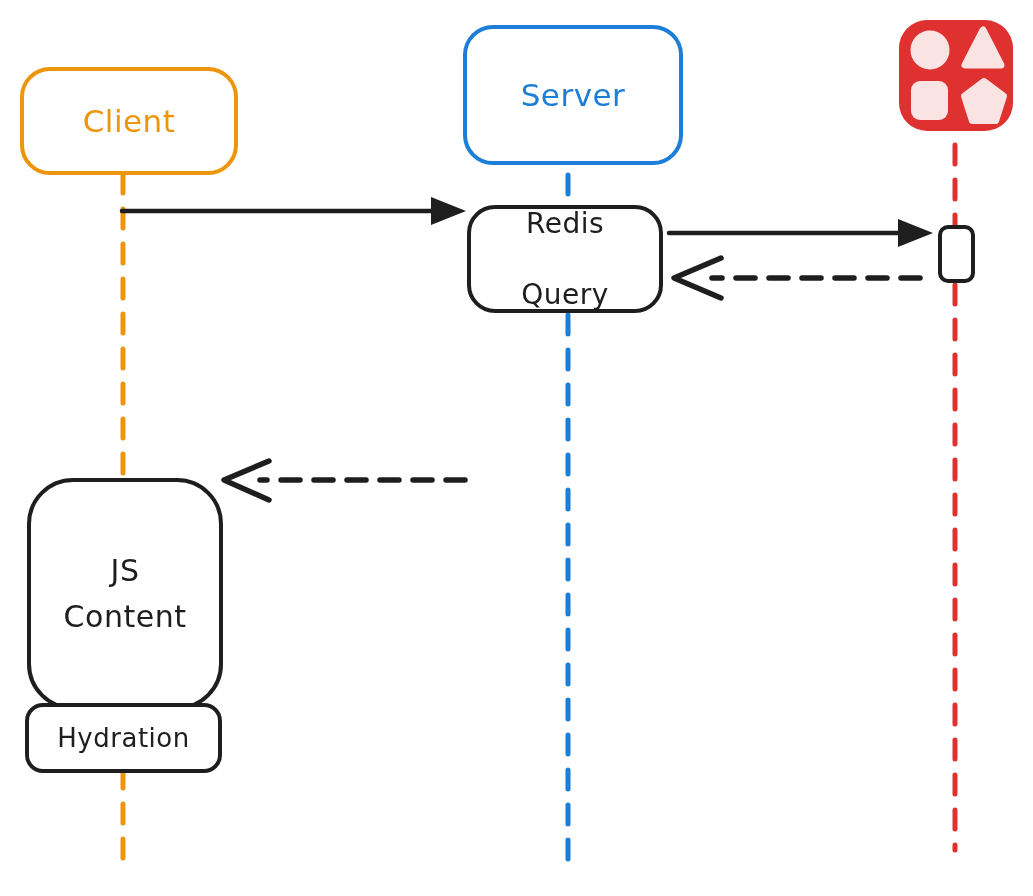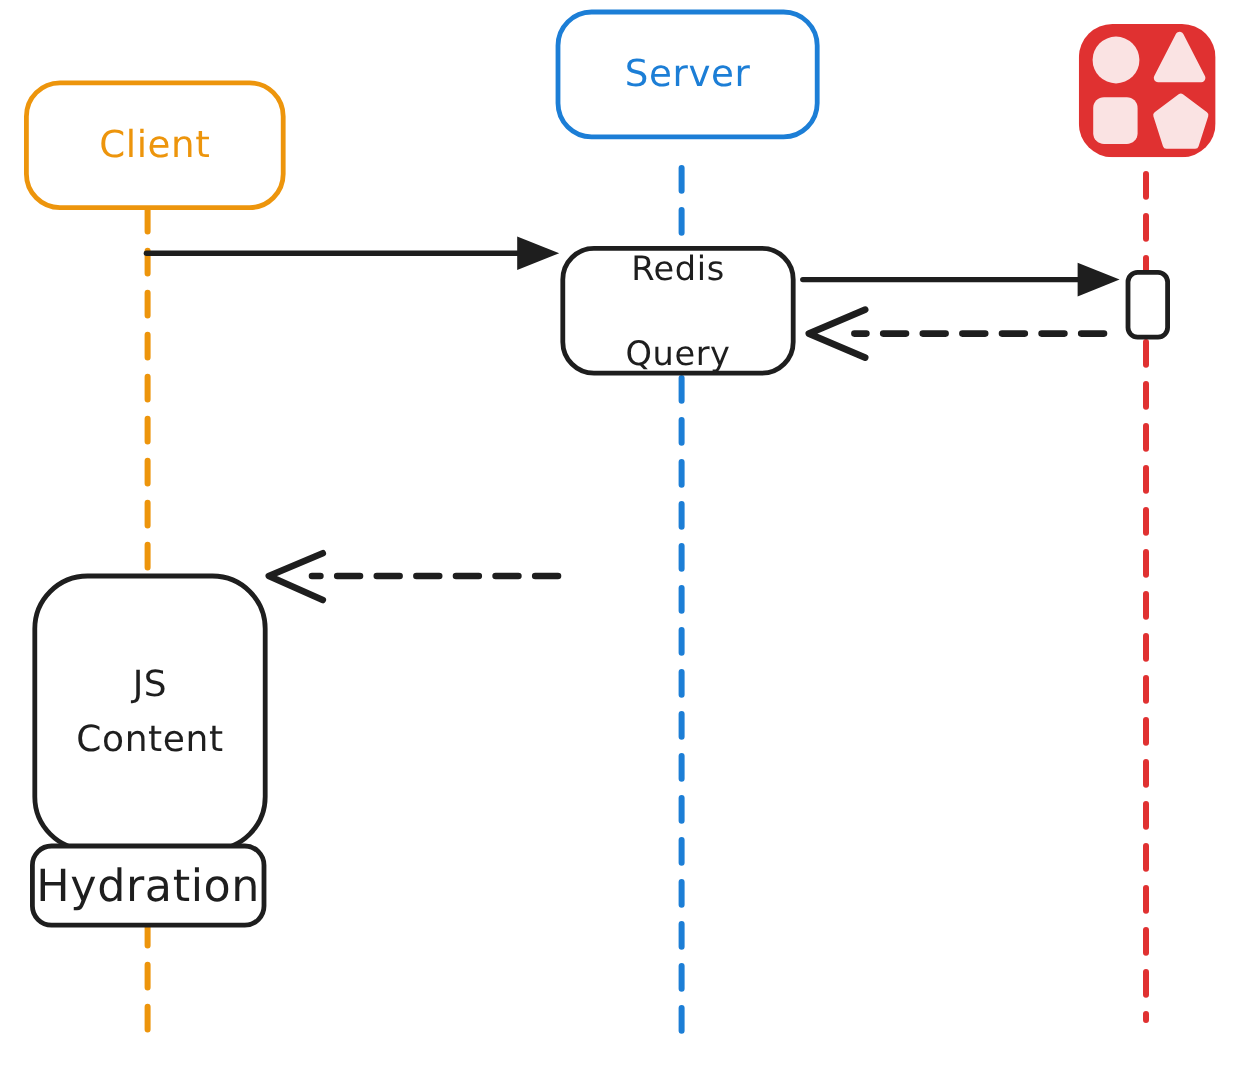--- a/index.html
+++ b/index.html
@@ -22,31 +22,31 @@
   .head-open{stroke:var(--stroke); stroke-width:5.5; fill:none; stroke-linecap:round; stroke-linejoin:round;}
 
   .node{
     position:absolute; box-sizing:border-box; background:#fff;
     border:4px solid var(--stroke); color:var(--stroke);
     display:flex; flex-direction:column; align-items:center; justify-content:center;
     text-align:center; font-weight:500; letter-spacing:.5px;
   }
   .actor-client{left:20px; top:22px; width:218px; height:108px;
     border-color:var(--client); color:var(--client); border-radius:30px; font-size:31px;margin-top:45px;}
-  .actor-server{left:463px; top:8px; width:220px; height:108px;
+  .actor-server{left:463px; top:25px; width:220px; height:140px;
     border-color:var(--server); color:var(--server); border-radius:30px; font-size:31px;}
   .redis-icon{position:absolute; left:899px; top:20px; width:114px; height:111px;}
   .node-redis-query{left:467px; top:205px; width:196px; height:108px; border-radius:28px;
     font-size:28px; line-height:44px;gap:27px;}
   .node-render{left:468px; top:341px; width:196px; height:140px; border-radius:28px;
     font-size:28px; line-height:40px;}
   .node-js{left:27px; top:478px; width:196px; height:232px; border-radius:46px;
     border-width:4.5px; font-size:30px; line-height:46px;}
   .node-hydration{left:25px; top:703px; width:197px; height:70px; border-radius:18px;
-    font-size:37px;}
+    font-size:26px;}
   .activation{
     position:absolute; left:938px; top:225px; width:37px; height:58px;
     box-sizing:border-box; border:4px solid var(--stroke); border-radius:10px; background:#fff;
   }
 </style>
 </head>
 <body>
 
 <div id="canvas">
 

